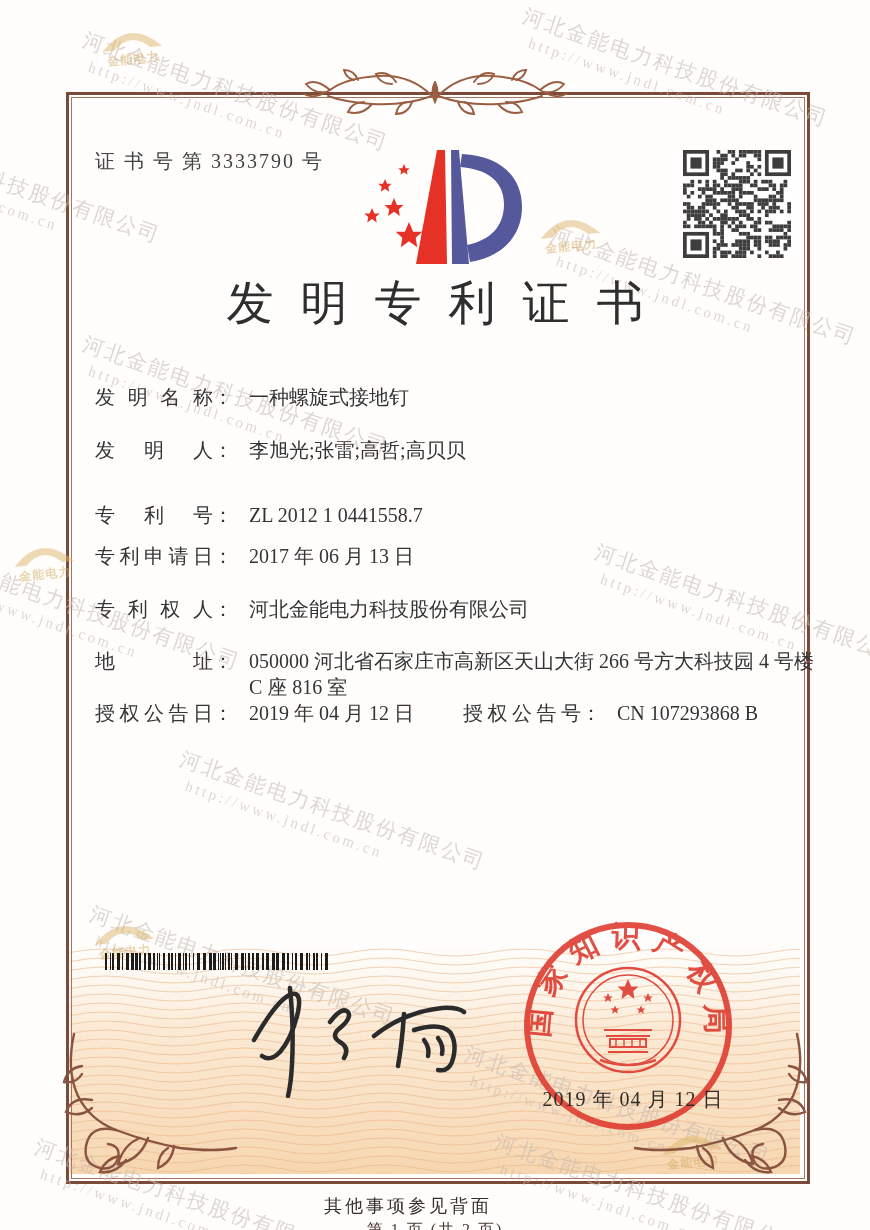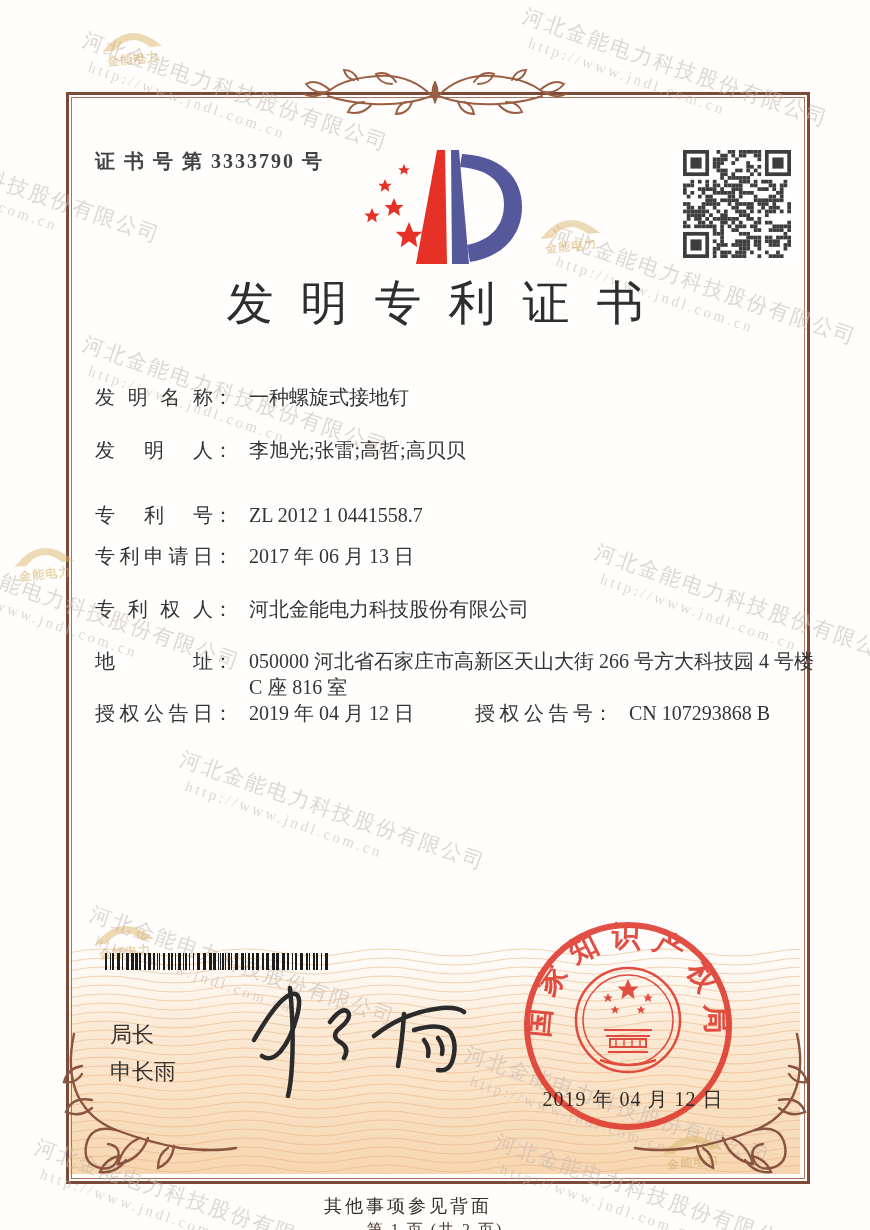--- a/index.html
+++ b/index.html
@@ -15,33 +15,33 @@
   .wmlogo svg{display:block;margin:0 auto;}
   .wmlogo .t{font-size:12px;font-weight:bold;letter-spacing:1px;font-family:"Liberation Sans",sans-serif;}
   
   .frame{position:absolute;left:66px;top:92px;width:738px;height:1086px;
          border:3px solid #7c4a39;z-index:1;}
   .frame::before{content:"";position:absolute;inset:2px;border:1px solid #a5745f;}
   .ornament{position:absolute;z-index:3;pointer-events:none;}
   
   .band{position:absolute;left:70px;top:948px;width:730px;height:226px;z-index:1;}
   
-  .certno{position:absolute;left:95px;top:148px;font-size:20px;letter-spacing:2px;color:#434343;z-index:4;font-weight:bold;}
+  .certno{position:absolute;left:95px;top:148px;font-size:20px;letter-spacing:2px;color:#434343;z-index:4;}
   .cnipa{position:absolute;left:352px;top:146px;z-index:4;}
   .qr{position:absolute;left:683px;top:150px;z-index:4;}
   .title{position:absolute;left:0;top:272px;width:870px;text-align:center;z-index:4;
          font-size:47px;font-weight:normal;color:#2e2e2e;letter-spacing:27px;text-indent:27px;}
   
   .fields{position:absolute;left:95px;top:0;width:700px;z-index:4;font-size:20px;color:#343434;}
   .frow{position:absolute;left:0;display:flex;align-items:flex-start;line-height:26px;}
   .flabel{display:inline-block;width:118px;text-align:justify;text-align-last:justify;flex:none;}
   .fcolon{flex:none;}
   .fvalue{margin-left:16px;}
   .addr .fvalue{width:575px;}
-  .gpair2{position:absolute;left:380px;top:0;display:flex;line-height:26px;}
+  .gpair2{position:absolute;left:368px;top:0;display:flex;line-height:26px;}
   
   .bodytext{position:absolute;left:95px;top:735px;width:694px;z-index:4;
             font-size:19px;line-height:27.5px;color:#3f3b36;text-align:justify;}
   .bodytext p{margin:0;text-indent:2em;}
   
   .barcode{position:absolute;left:105px;top:953px;z-index:4;}
   .director{position:absolute;left:110px;top:1016px;z-index:4;font-size:22px;line-height:37px;
             color:#3a332e;font-family:"Liberation Sans","DejaVu Sans",sans-serif;}
   .sig{position:absolute;left:218px;top:978px;z-index:5;}
   .seal{position:absolute;left:520px;top:918px;z-index:6;}
@@ -677,24 +677,20 @@
         <rect x="195" y="0" width="3" height="17"></rect>
         <rect x="201" y="0" width="2" height="17"></rect>
         <rect x="204" y="0" width="1" height="17"></rect>
         <rect x="208" y="0" width="2" height="17"></rect>
         <rect x="211" y="0" width="2" height="17"></rect>
         <rect x="216" y="0" width="1" height="17"></rect>
         <rect x="220" y="0" width="3" height="17"></rect>
       </g>
   </svg>
 
-  <div class="director">
-    <div>局长</div>
-    <div>申长雨</div>
-  </div>
 
   <svg class="sig" width="250" height="120" viewBox="0 0 250 120">
     <g stroke="#2b2b2b" stroke-width="4.5" fill="none" stroke-linecap="round" stroke-linejoin="round">
       <path d="M36,62 Q60,20 74,16 Q84,14 80,34 Q74,60 62,74 Q52,84 44,78"></path>
       <path d="M72,10 Q76,50 74,86 Q73,106 70,118"></path>
       <path d="M112,44 Q124,28 130,34 Q134,40 122,50 Q112,58 122,64 Q132,70 126,80"></path>
       <path d="M156,58 Q186,34 224,30 Q240,29 246,34"></path>
       <path d="M186,36 Q184,66 180,88"></path>
       <path d="M196,52 Q222,44 232,54 Q240,66 234,84 Q230,94 220,92"></path>
       <path d="M206,62 q6,8 4,16"></path>

